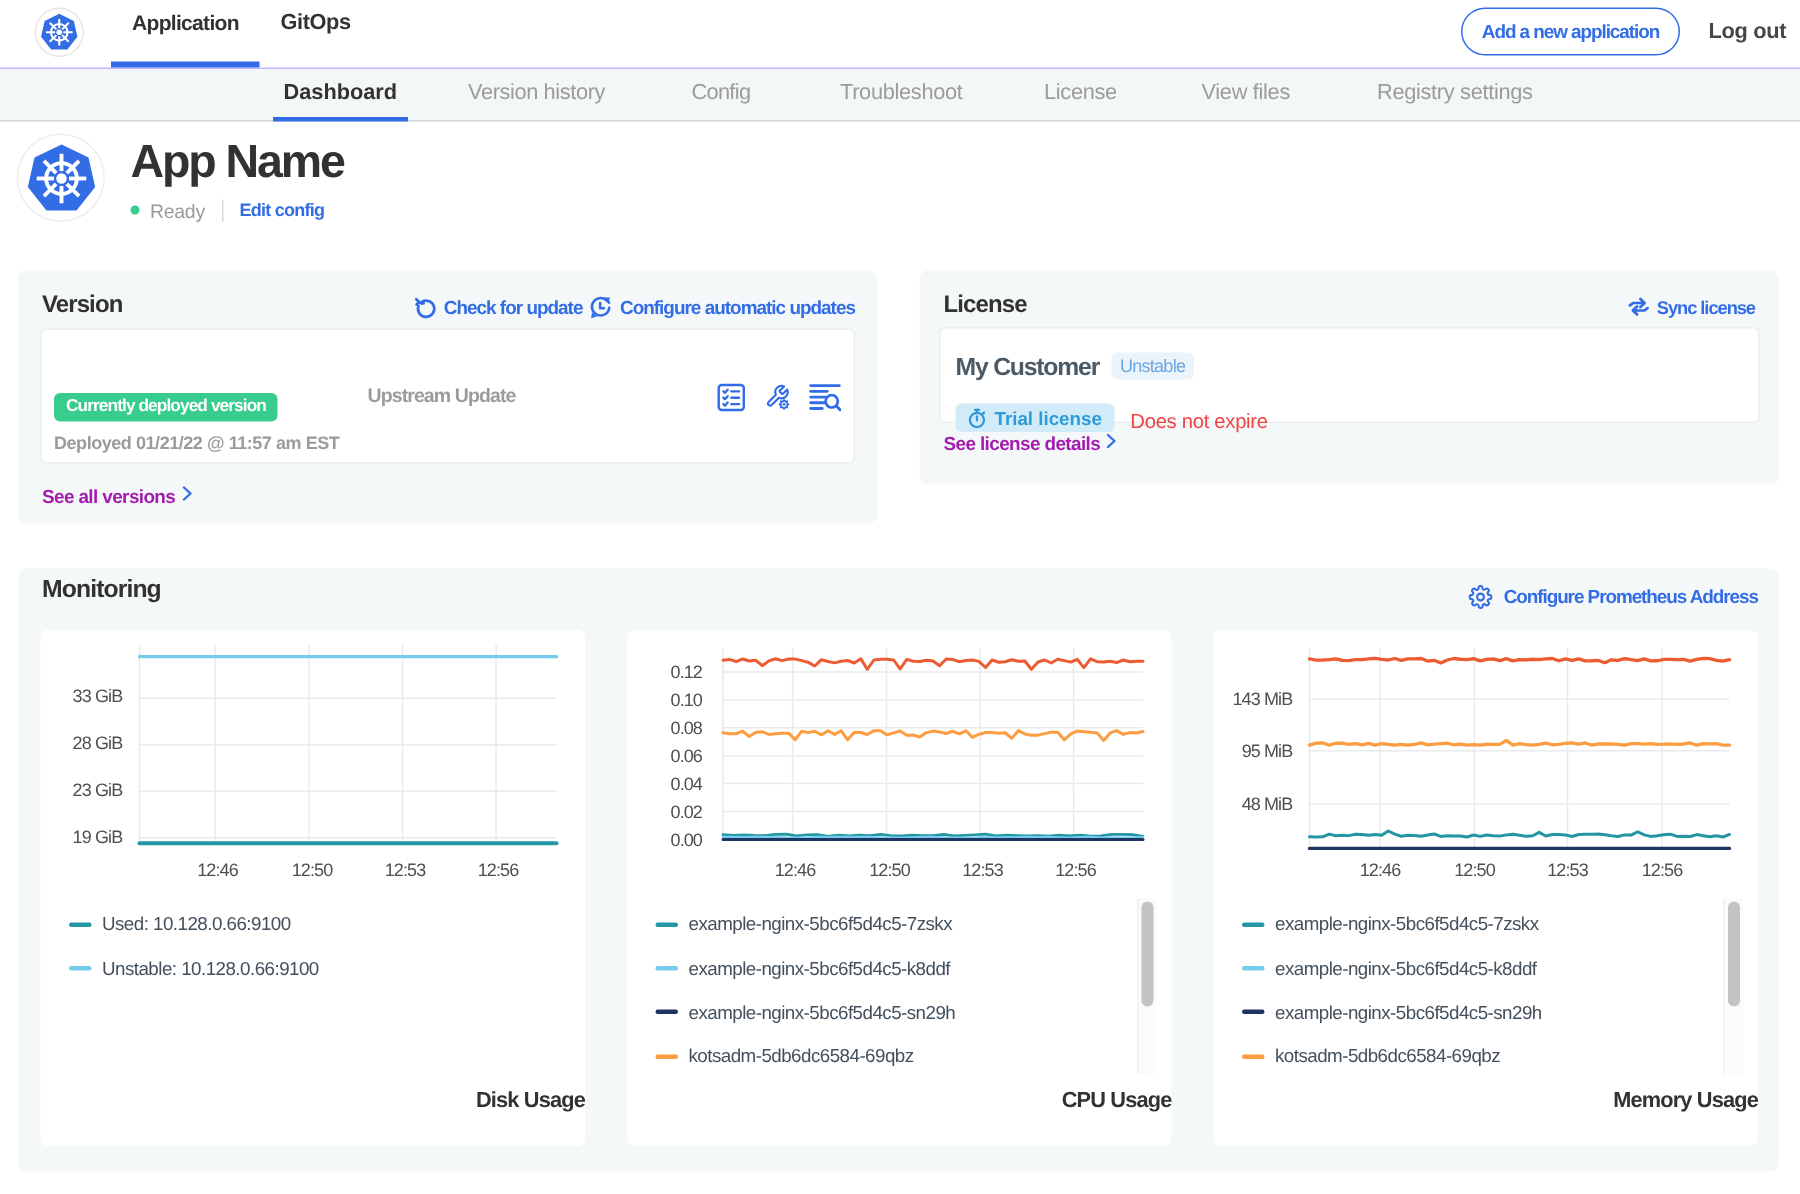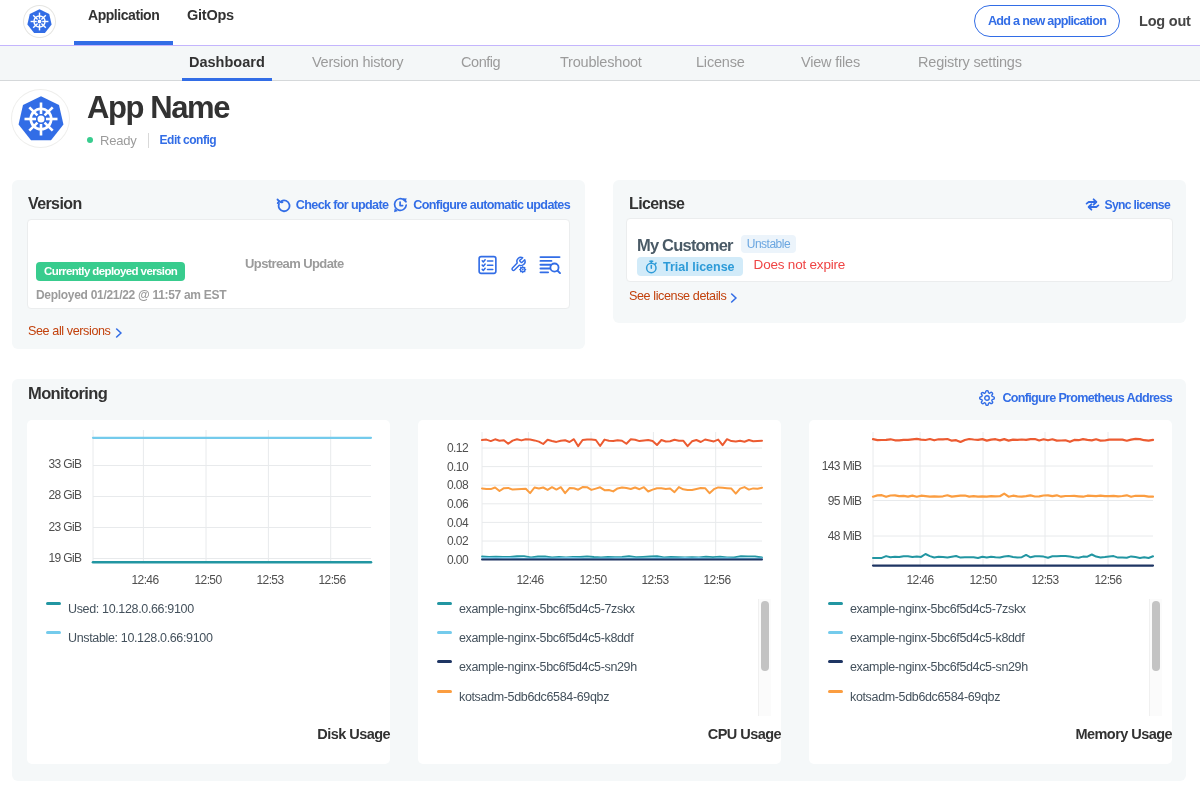--- a/index.html
+++ b/index.html
@@ -21,32 +21,32 @@
 .card{position:absolute;background:#f5f8f9;border-radius:6px}
 .blink{display:inline-flex;align-items:center;gap:5px;color:#326de6;font-weight:700;font-size:12.6px;letter-spacing:-0.65px}
 .cardhead{position:absolute;left:16px;top:15px;font-size:16px;font-weight:700;color:#323232;letter-spacing:-0.6px}
 .innercard{position:absolute;background:#fff;border:1px solid #ebedee;border-radius:4px}
 .version-num{font-size:29.5px;font-weight:700;color:#323232;letter-spacing:-1.2px}
 .seq{font-size:13px;color:#9b9b9b;letter-spacing:-0.7px;margin-left:8px}
 .badge-green{display:inline-block;background:#38cc8e;color:#fff;font-size:11.5px;font-weight:700;letter-spacing:-0.6px;padding:2px 8px;border-radius:4px;line-height:15px}
 .deployed{font-size:12px;color:#9b9b9b;font-weight:600;letter-spacing:-0.3px}
 .upstream{position:absolute;left:217px;top:36px;font-size:13px;color:#9b9b9b;font-weight:700;letter-spacing:-0.6px}
 .vicons{position:absolute;right:8px;top:35px;display:flex;gap:11px;align-items:center}
-.seeall{position:absolute;left:16px;display:flex;align-items:flex-end;color:#c2410c;font-weight:400;font-size:12.6px;letter-spacing:-0.4px}
+.seeall{position:absolute;left:16px;display:flex;align-items:flex-start;color:#a21caf;font-weight:700;font-size:12.6px;letter-spacing:-0.4px}
 .custname{font-size:16.5px;font-weight:700;color:#4a5a66;letter-spacing:-0.8px}
 .badge-unstable{display:inline-block;position:relative;top:-2px;background:#ecf4fb;color:#6ba6e0;font-size:12px;letter-spacing:-0.5px;padding:2px 6px;border-radius:4px;margin-left:8px;line-height:14px}
 .badge-trial{display:inline-flex;align-items:center;gap:5px;background:#d2ebf9;color:#2d9bd8;font-size:12.5px;font-weight:700;padding:2.5px 8px;border-radius:4px;line-height:14px}
 .noexpire{font-size:13.5px;color:#ef4444;font-weight:400;margin-left:11px;letter-spacing:-0.2px}
 .monhead{position:absolute;left:16px;top:5px;font-size:16.5px;font-weight:700;color:#323232;letter-spacing:-0.6px}
 .monlink{position:absolute;right:14px;top:11px}
 .monlink .blink{gap:7px;letter-spacing:-0.7px}
 .panel{position:absolute;top:41px;width:363px;height:344px;background:#fff;border-radius:5px}
 .axlab{font-size:12px;fill:#4f4f4f;letter-spacing:-0.6px;font-family:"Liberation Sans",sans-serif}
 .legend{position:absolute;left:19px;top:181.5px}
-.lrow{height:29.4px;display:flex;align-items:flex-start}
+.lrow{height:29.4px;display:flex;align-items:center}
 .dash{width:15px;height:3px;border-radius:1.5px;margin-right:7px;flex:none}
 .ltxt{font-size:12.5px;color:#44515c;letter-spacing:-0.35px}
 .ctitle{position:absolute;left:0;width:100%;text-align:right;top:306px;font-size:14.5px;font-weight:700;color:#323232;letter-spacing:-0.55px}
 .sbar{position:absolute;left:340px;top:179px;width:13px;height:117px;background:#fbfbfb;border-left:1px solid #f0f0f0}
 .sthumb{position:absolute;left:2px;top:2px;width:8px;height:70px;background:#c3c3c3;border-radius:4px}
 </style></head>
 <body>
 <div class="topnav">
   <div class="logo-circ">
       <svg width="27" height="27" viewBox="0 0 100 100">
@@ -173,21 +173,21 @@
           <path d="M1.6,6.6 L3.7,5.0 L10.6,5.0"></path>
           <path d="M8.6,2.3 L11.4,5.0 L8.6,7.7"></path>
           <path d="M13.4,8.4 L11.3,10.0 L4.4,10.0"></path>
           <path d="M6.4,7.3 L3.6,10.0 L6.4,12.7"></path>
         </svg>Sync license</span></div>
   <div class="innercard" style="left:13px;top:38px;width:547px;height:64px">
     <div style="position:absolute;left:10px;top:17px;display:flex;align-items:center">
         <span class="custname">My Customer</span>
         <span class="badge-unstable">Unstable</span>
       </div>
-    <div style="position:absolute;left:10px;top:38px;display:flex;align-items:flex-start">
+    <div style="position:absolute;left:10px;top:50px;display:flex;align-items:flex-end">
         <span class="badge-trial"><svg width="13" height="14" viewBox="0 0 13 14" fill="none" stroke="#2d9bd8" stroke-width="1.5" stroke-linecap="round">
             <circle cx="6.3" cy="8" r="4.7"></circle>
             <line x1="6.3" y1="5.6" x2="6.3" y2="8.3"></line>
             <line x1="4.9" y1="1.2" x2="7.7" y2="1.2"></line>
             <line x1="6.3" y1="1.3" x2="6.3" y2="3"></line>
             <line x1="11" y1="3.1" x2="10" y2="4.1"></line>
           </svg>Trial license</span>
         <span class="noexpire">Does not expire</span>
       </div>
   </div>

